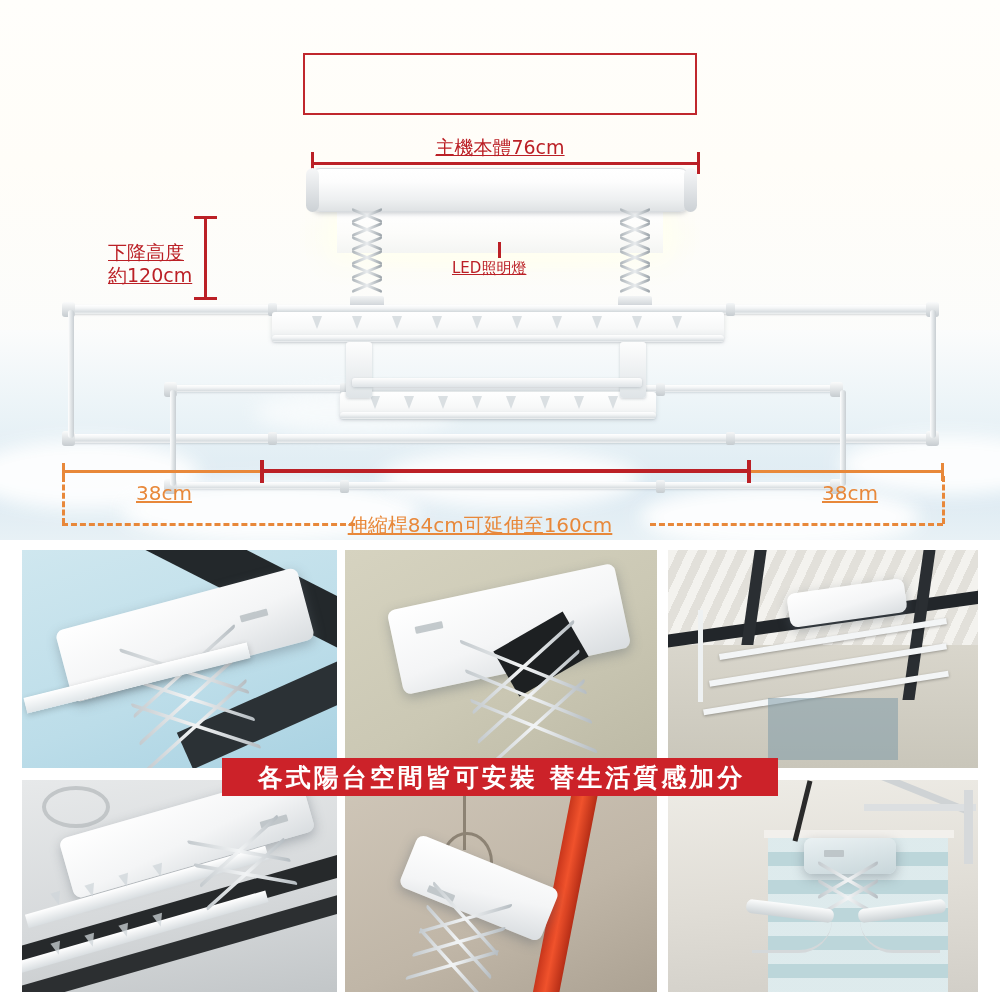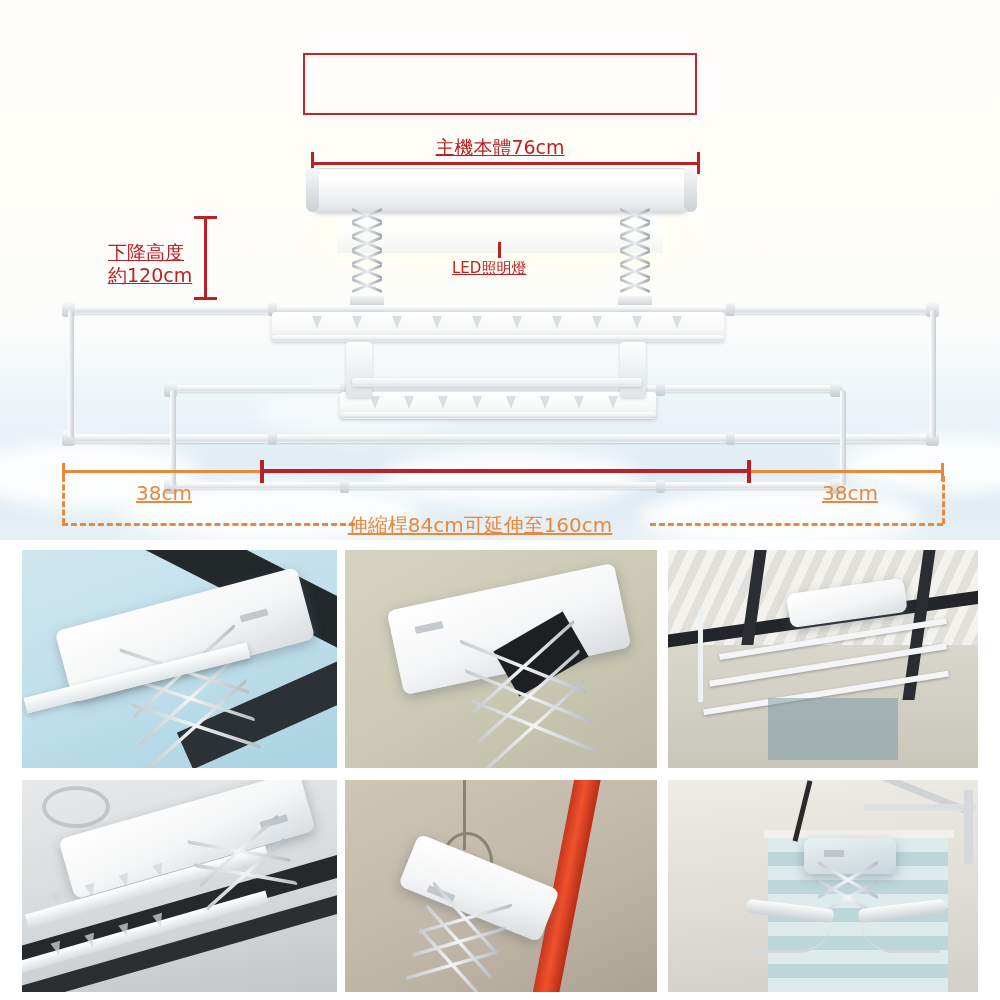--- a/index.html
+++ b/index.html
@@ -389,14 +389,17 @@
           <i style="top:22px;width:60px;transform:skewY(-30deg);"></i>
         </div>
         <div style="position:absolute;left:78px;top:124px;width:88px;height:14px;background:linear-gradient(180deg,#fbfcfc,#ccd2d5);border-radius:6px;transform:rotate(7deg);"></div>
         <div style="position:absolute;left:190px;top:124px;width:88px;height:14px;background:linear-gradient(180deg,#fbfcfc,#ccd2d5);border-radius:6px;transform:rotate(-7deg);"></div>
         <div style="position:absolute;left:84px;top:140px;width:80px;height:30px;border-bottom:3px solid #d4d8da;border-radius:0 0 40px 0;"></div>
         <div style="position:absolute;left:192px;top:140px;width:80px;height:30px;border-bottom:3px solid #d4d8da;border-radius:0 0 0 40px;"></div>
       </div>
     </div>
   </div>
 
+  <div class="banner">
+    <span>各式陽台空間皆可安裝 替生活質感加分</span>
+  </div>
 
 </div>
 
 </body></html>

